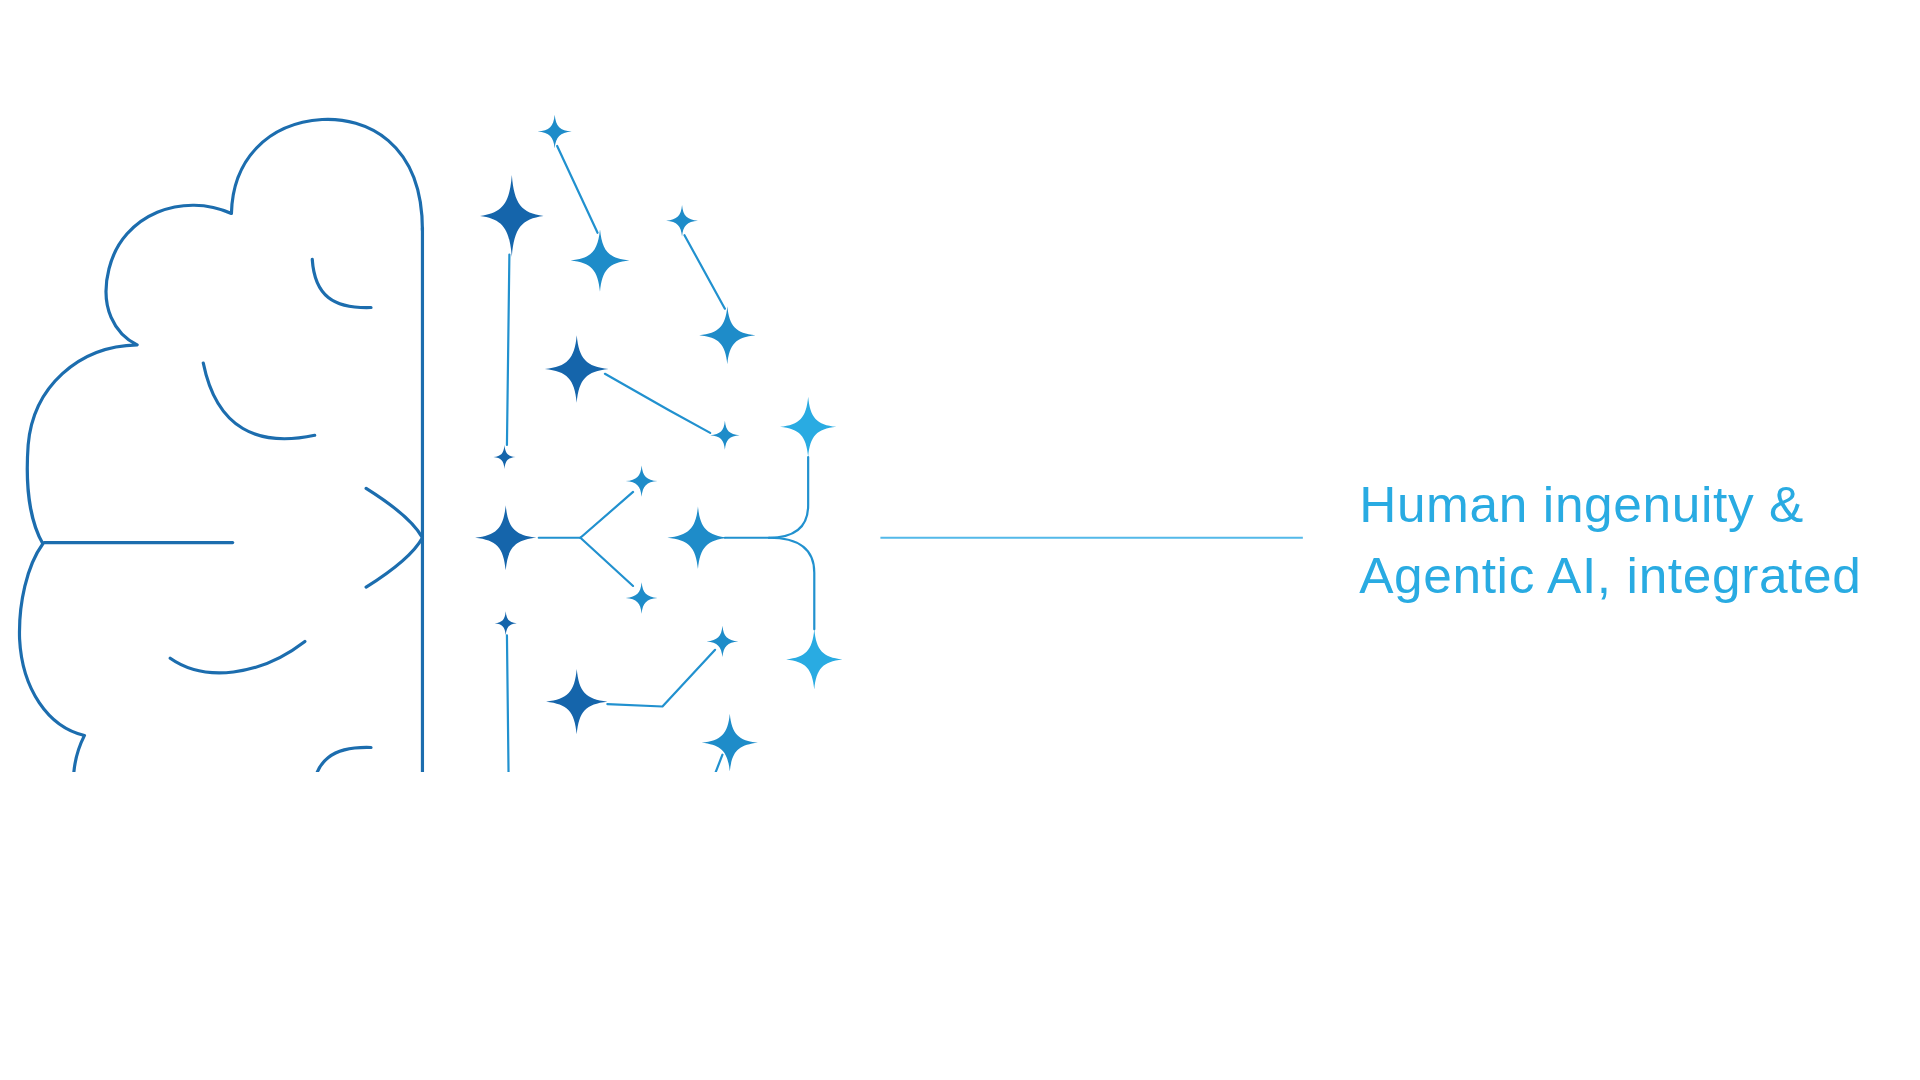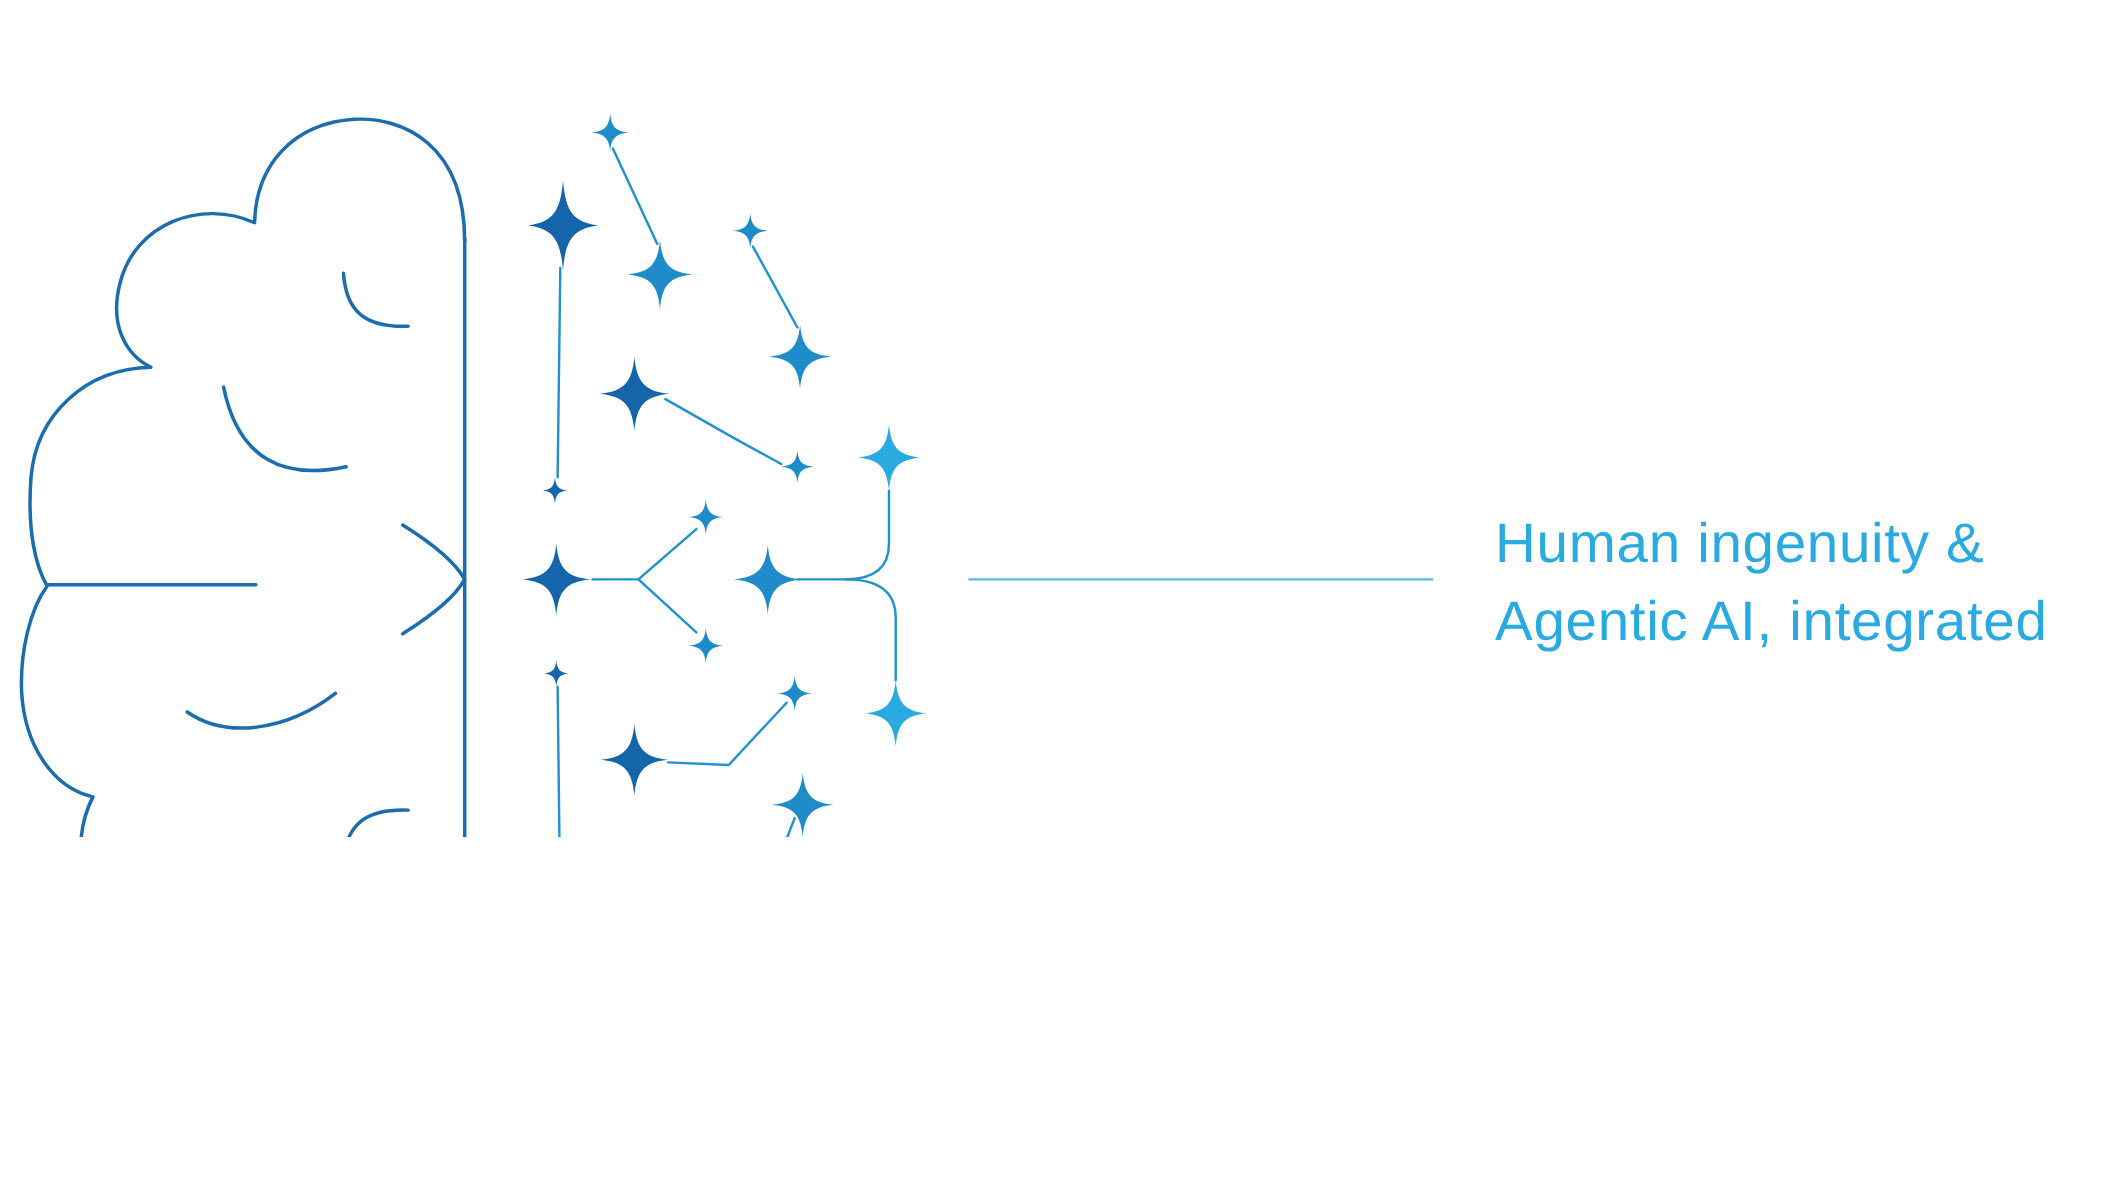--- a/index.html
+++ b/index.html
@@ -6,20 +6,21 @@
     margin: 0;
     padding: 0;
     background: #ffffff;
   }
   .stage {
     position: relative;
     width: 1920px;
     height: 761px;
     background: var(--page-bg, #ffffff);
     overflow: hidden;
+    margin-top: 11px;
   }
   svg { display: block; }
 
   .brain {
     fill: none;
     stroke: var(--brain-stroke, #1c6dae);
     stroke-width: 2.6;
     stroke-linecap: round;
     stroke-linejoin: round;
   }

